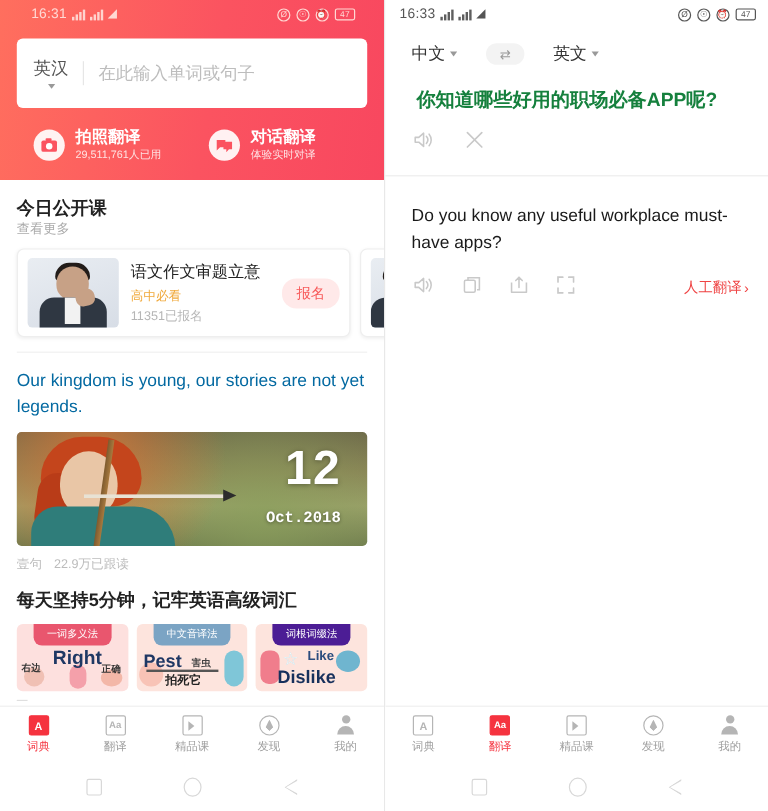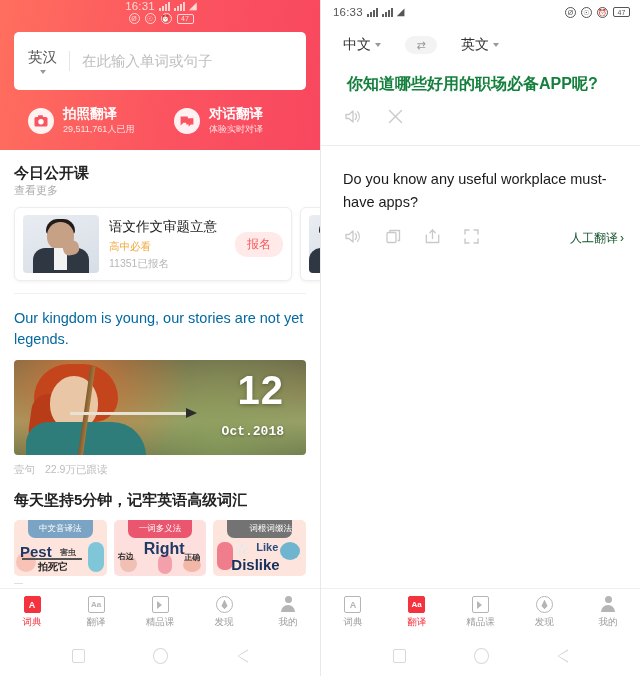--- a/index.html
+++ b/index.html
@@ -12,21 +12,21 @@
   .pane{ width:320px; height:676px; position:relative; background:#fff; overflow:hidden; }
   .pane.left{ }
   .pane.right{ border-left:1px solid #e8e8e8; }
 
   
   .statusbar{
     height:24px; display:flex; align-items:center;
     justify-content:space-between; padding:0 10px 0 12px;
     font-size:11px; letter-spacing:.2px;
   }
-  .statusbar.on-red{ color:#ffd9d4;flex-direction:column; }
+  .statusbar.on-red{ color:#ffd9d4; }
   .statusbar.on-white{ color:#555; }
   .sb-left{ display:flex; align-items:center; gap:4px; }
   .sb-right{ display:flex; align-items:center; gap:5px; }
   .sb-time{ font-size:11.5px; font-weight:400; }
   .bars{ display:inline-flex; align-items:flex-end; gap:1px; height:9px; }
   .bars i{ width:2px; background:currentColor; display:block; opacity:.95; }
   .bars i:nth-child(1){ height:3px; }
   .bars i:nth-child(2){ height:5px; }
   .bars i:nth-child(3){ height:7px; }
   .bars i:nth-child(4){ height:9px; }
@@ -123,21 +123,21 @@
              font-weight:bold; text-shadow:0 1px 3px rgba(0,0,0,.4);font-family:Liberation Mono, monospace; }
   .meta{ display:flex; gap:10px; padding:8px 14px 0 14px; font-size:10.5px; color:#bcbcbc; }
 
   .word-row{ display:flex; gap:7px; padding:8px 14px 0 14px; }
   .wcard{ flex:1; border-radius:5px; overflow:hidden; height:56px; position:relative;
           background:#fde4dd; }
   .wcard .wtag{ text-align:center; font-size:8.5px; color:#fff; padding:3px 0;
                 border-radius:0 0 7px 7px; margin:0 14px; }
   .wc1 .wtag{ background:#7ba4c4; }
   .wc2{ background:#fde0de; } .wc2 .wtag{ background:#e9566e; }
-  .wc3 .wtag{ background:#737373;text-align:right; }
+  .wc3 .wtag{ background:#4c1d95; }
   .wbody{ position:relative; height:36px; }
   .we{ position:absolute; font-weight:bold; color:#1f3864; }
   .wc1 .we{ left:6px; top:5px; font-size:15px; }
   .wc1 .wzh1{ position:absolute; left:46px; top:9px; font-size:8px; color:#444; font-weight:bold;}
   .wc1 .wzh2{ position:absolute; left:24px; top:22px; font-size:10px; color:#222; font-weight:bold;}
   .wc1 .uline{ position:absolute; left:8px; top:20px; width:60px; height:1.5px; background:#555; }
   .wc2 .we{ left:30px; top:2px; font-size:16px; }
   .wc2 .wzh1{ position:absolute; left:4px; top:13px; font-size:8px; color:#333; font-weight:bold;}
   .wc2 .wzh2{ position:absolute; right:6px; top:14px; font-size:8px; color:#333; font-weight:bold;}
   .wc3 .we{ left:30px; top:3px; font-size:11px; color:#2b4c7e;margin-left:13px; }
@@ -162,21 +162,21 @@
   .swap{ width:32px; height:18px; border-radius:9px; background:#f3f3f3;
          display:flex; align-items:center; justify-content:center; color:#9a9a9a; font-size:11px; }
   .src-text{ font-size:16px; font-weight:bold; color:#15803d; line-height:1.45;
              padding:12px 22px 0 26px; }
   .src-icons{ display:flex; gap:26px; padding:14px 22px 0 24px; color:#c9c9c9; font-size:15px; }
   .split{ height:1px; background:#ededed; margin:18px 0 0 0; }
   .dst-text{ font-size:14.5px; font-weight:normal; color:#1a1a1a; line-height:1.55;
              padding:22px 22px 0 22px; }
   .dst-bar{ display:flex; align-items:center; padding:16px 16px 0 24px; color:#c9c9c9; }
   .dst-bar .grp{ display:flex; gap:24px; font-size:15px; }
-  .manual{ margin-left:auto; font-size:12px; color:#14532d; display:flex; align-items:center; gap:2px;}
+  .manual{ margin-left:auto; font-size:12px; color:#ef4444; display:flex; align-items:center; gap:2px;}
 
   
   .tabbar{ position:absolute; left:0; right:0; bottom:40px; height:48px;
            border-top:1px solid #efefef; background:#fff;
            display:flex; align-items:center; }
   .tab{ flex:1; display:flex; flex-direction:column; align-items:center; gap:3px; }
   .tab .lbl{ font-size:9.5px; color:#9d9d9d; }
   .tab.active .lbl{ color:#f5333f; }
   .ti{ width:17px; height:17px; display:flex; align-items:center; justify-content:center; }
   .ti-book{ border:1.6px solid #b5b5b5; border-radius:2px; font-size:9px; color:#b5b5b5;
@@ -329,40 +329,40 @@
     <div class="meta">
       <span>壹句</span>
       <span>22.9万已跟读</span>
     </div>
 
     <div class="sec-title-row" style="padding-bottom:2px">
       <span class="sec-title">每天坚持5分钟，记牢英语高级词汇</span>
     </div>
 
     <div class="word-row">
+      <div class="wcard wc2">
+        <div class="wtag">一词多义法</div>
+        <div class="wbody">
+          <i class="blob b1"></i>
+          <i class="blob b2"></i>
+          <i class="blob b3"></i>
+          <span class="we">Right</span>
+          <span class="wzh1">右边</span>
+          <span class="wzh2">正确</span>
+        </div>
+      </div>
       <div class="wcard wc1">
         <div class="wtag">中文音译法</div>
         <div class="wbody">
           <i class="blob b1"></i>
           <i class="blob b2"></i>
           <span class="we">Pest</span>
           <span class="wzh1">害虫</span>
           <i class="uline"></i>
           <span class="wzh2">拍死它</span>
-        </div>
-      </div>
-      <div class="wcard wc2">
-        <div class="wtag">一词多义法</div>
-        <div class="wbody">
-          <i class="blob b1"></i>
-          <i class="blob b2"></i>
-          <i class="blob b3"></i>
-          <span class="we">Right</span>
-          <span class="wzh1">右边</span>
-          <span class="wzh2">正确</span>
         </div>
       </div>
       <div class="wcard wc3">
         <div class="wtag">词根词缀法</div>
         <div class="wbody">
           <i class="blob b1"></i>
           <i class="blob b2"></i>
           <span class="star">☆</span>
           <span class="we">Like</span>
           <span class="we2">Dislike</span>

